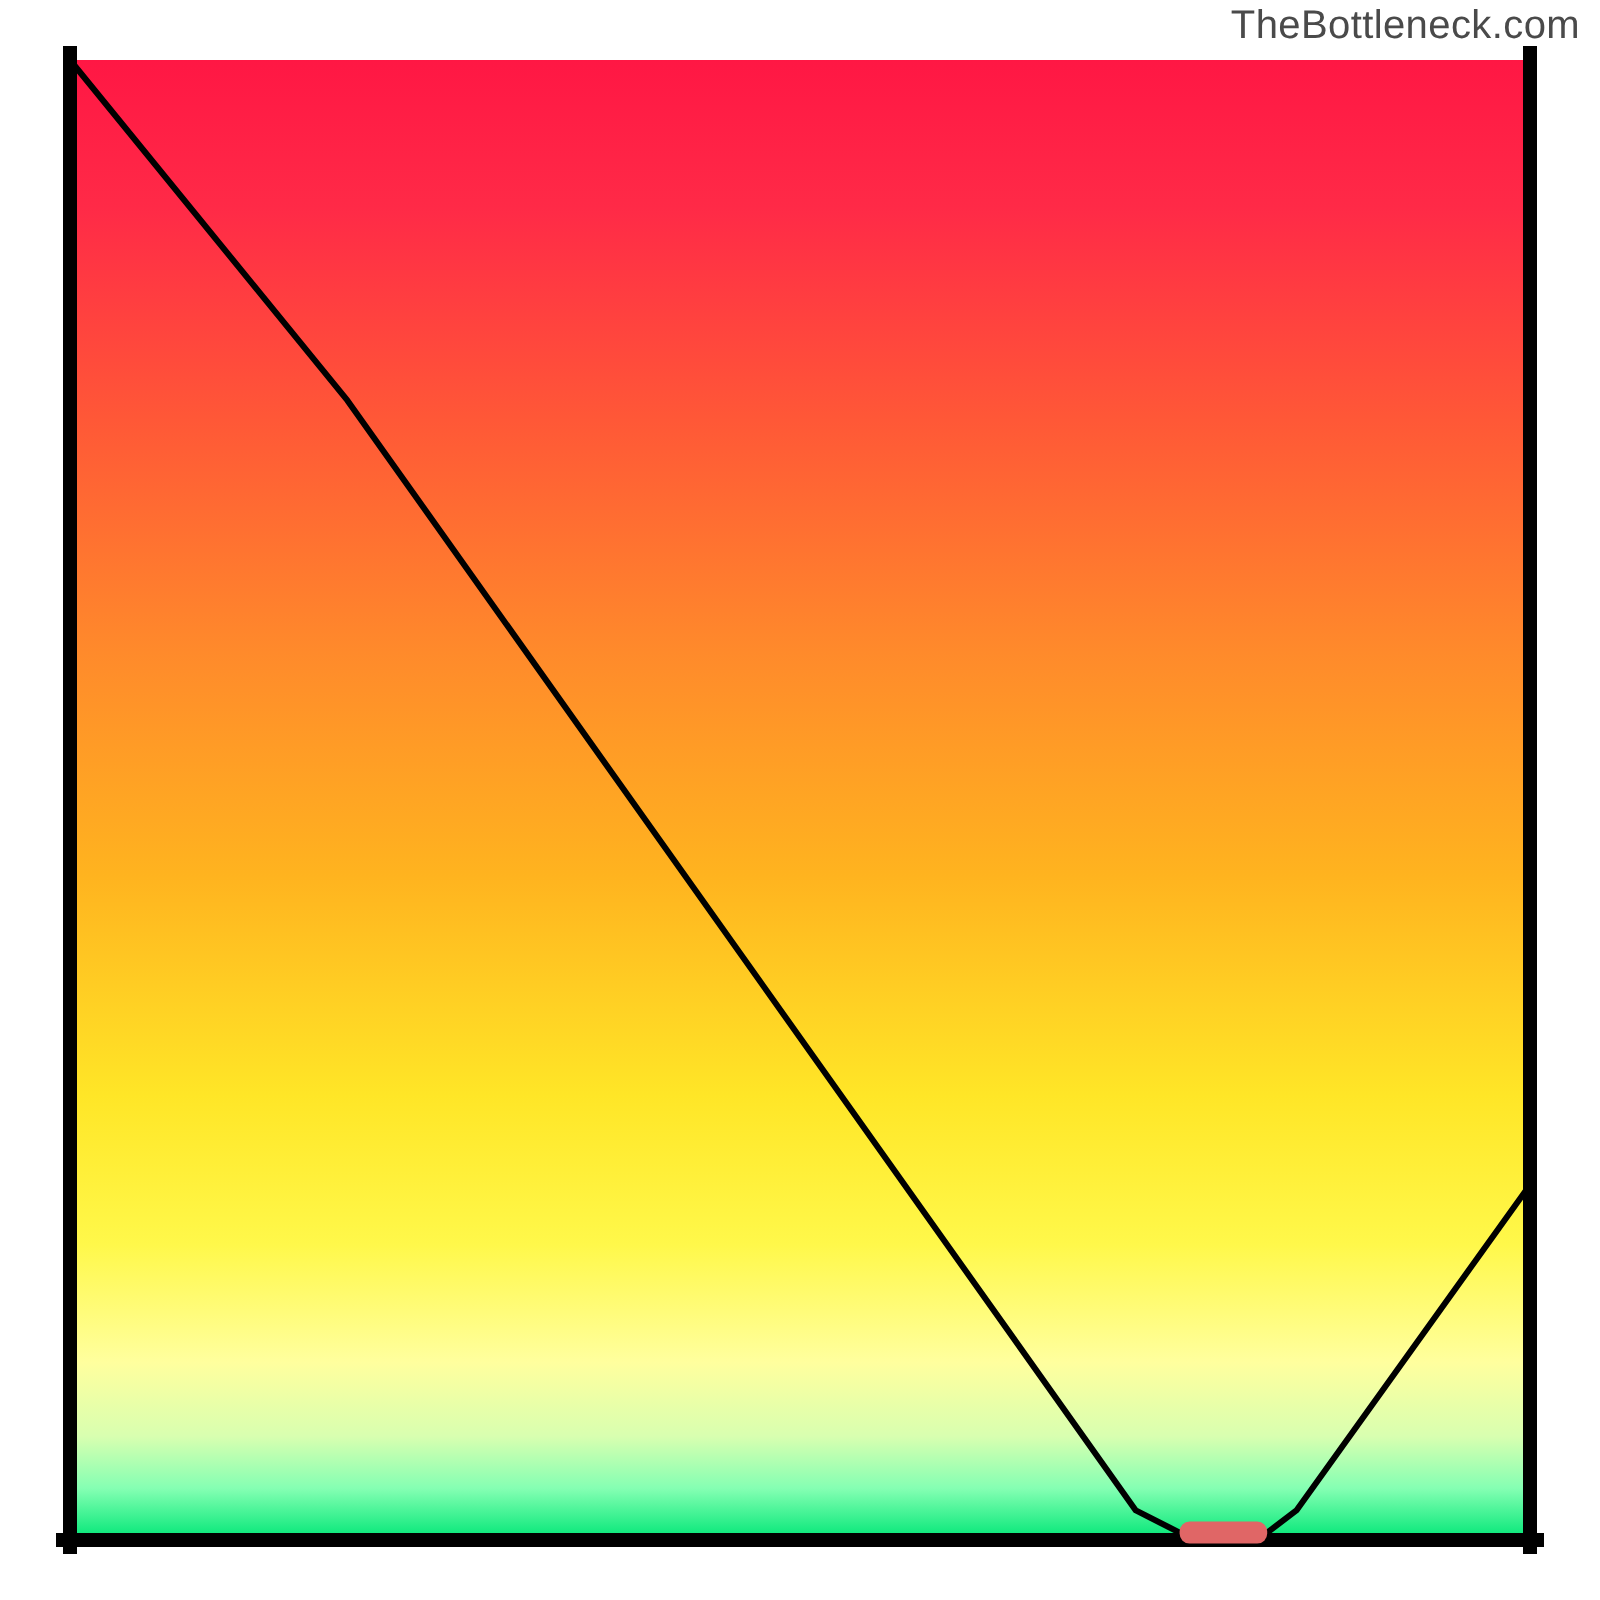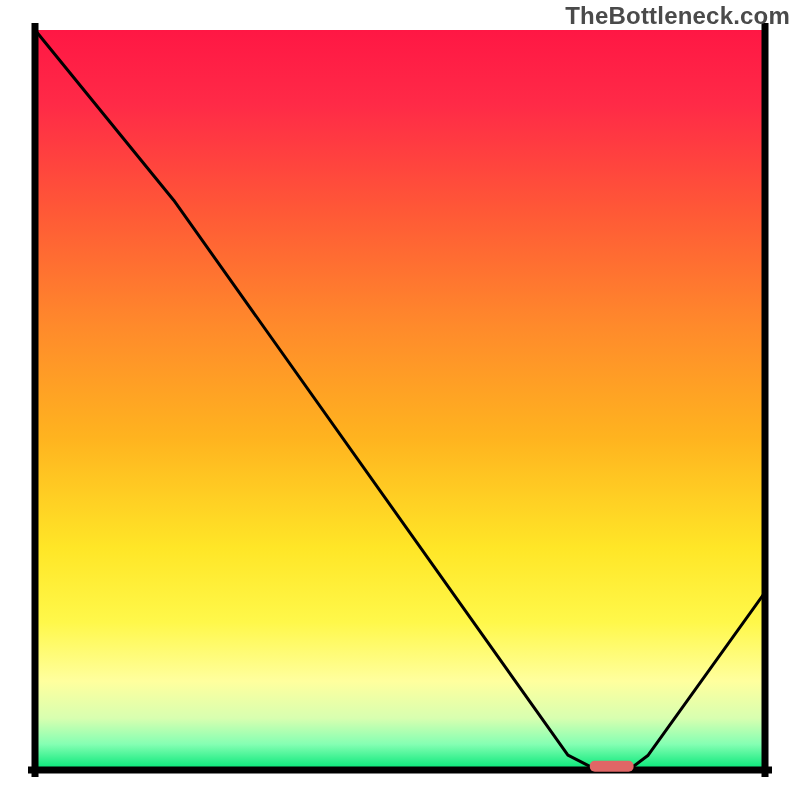--- a/index.html
+++ b/index.html
@@ -16,22 +16,22 @@
     width: 800px;
     height: 800px;
   }
   svg {
     display: block;
   }
   .watermark {
     position: absolute;
     top: 2px;
     right: 10px;
-    font-size: 24px;
-    font-weight: 700;
+    font-size: 20px;
+    font-weight: 400;
     color: #4a4a4a;
     letter-spacing: 0.2px;
   }
 </style>
 </head>
 <body>
 
 <div class="chart-wrap">
   <div class="watermark">TheBottleneck.com</div>
   <svg id="chart-svg" width="800" height="800" viewBox="0 0 800 800">

